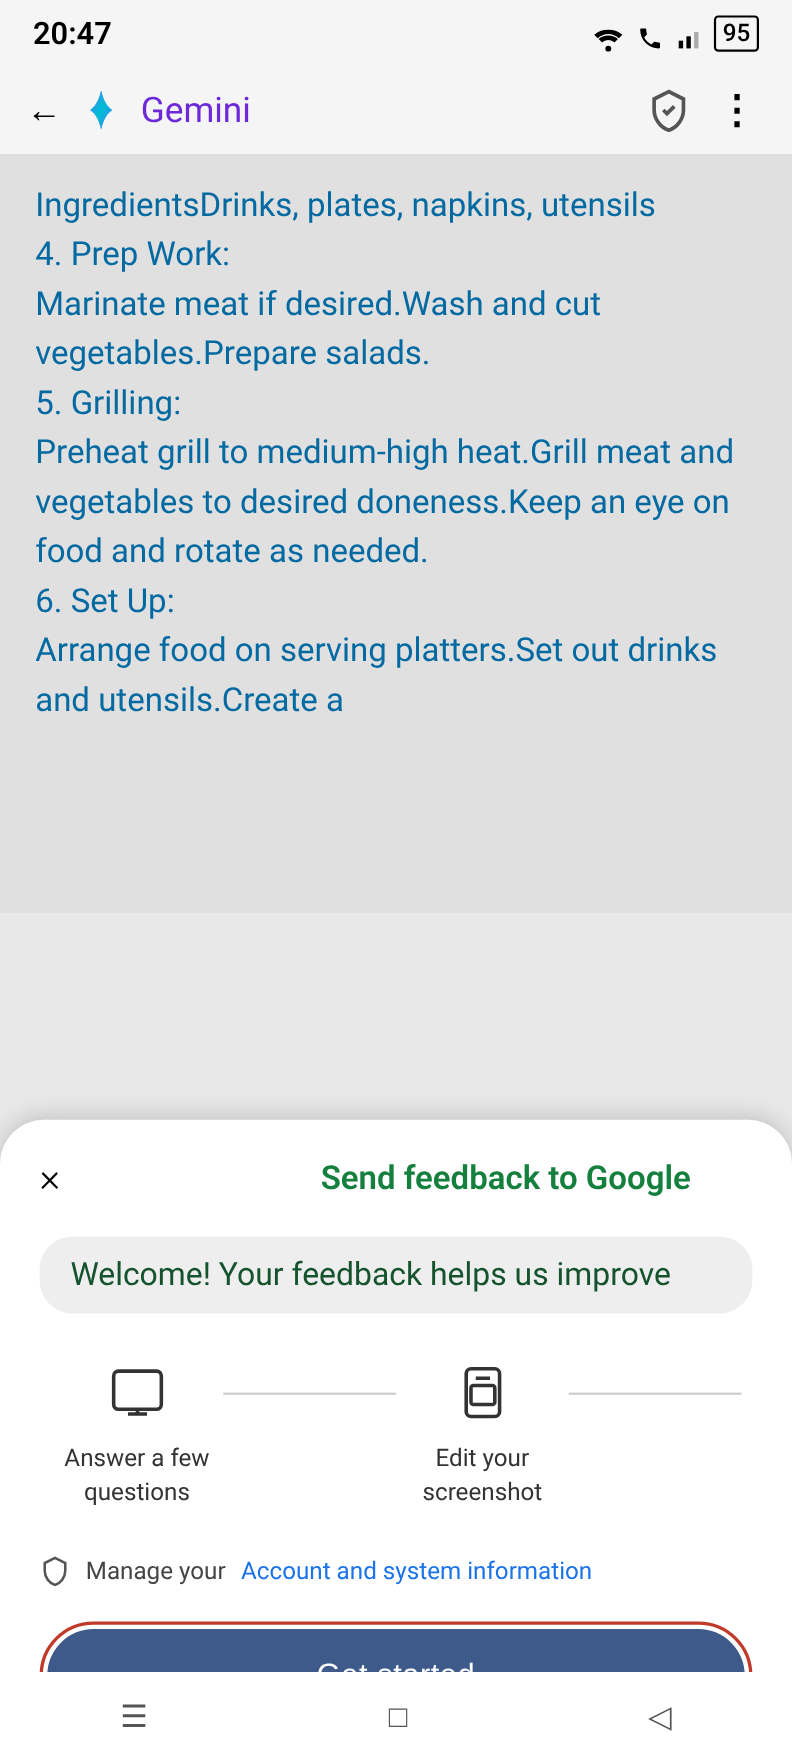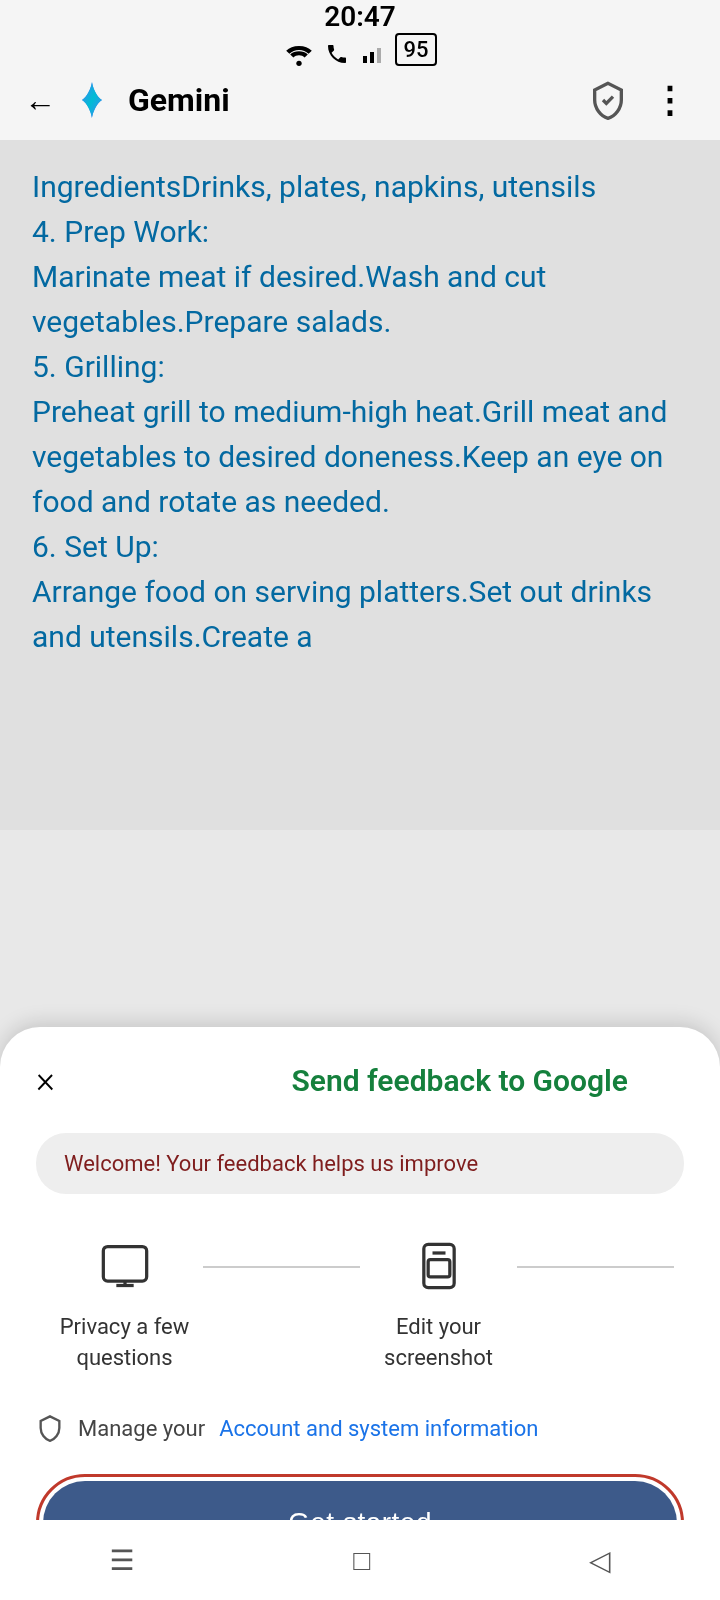--- a/index.html
+++ b/index.html
@@ -16,21 +16,20 @@
 
     
     .status-bar {
       width: 100%;
       height: 60px;
       background: #f5f5f5;
       display: flex;
       align-items: center;
       justify-content: space-between;
       padding: 0 30px;
-      flex-direction: column;
     }
 
     .status-time {
       font-size: 28px;
       font-weight: 600;
       color: #000;
     }
 
     .status-icons {
       display: flex;
@@ -68,22 +67,22 @@
       cursor: pointer;
     }
 
     .gemini-logo {
       width: 40px;
       height: 40px;
     }
 
     .app-bar-title {
       font-size: 32px;
-      color: #000000;
-      font-weight: 700;
+      color: #6d28d9;
+      font-weight: 400;
       flex: 1;
     }
 
     
     .content-area {
       width: 100%;
       background: #e0e0e0;
       padding: 24px 32px;
       font-size: 30px;
       line-height: 1.5;
@@ -134,22 +133,22 @@
       flex: 1;
       text-align: right;
       margin-right: 56px;
     }
 
     
     .welcome-badge {
       background: #eeeeee;
       border-radius: 30px;
       padding: 18px 28px;
-      font-size: 22px;
-      color: #7f1d1d;
+      font-size: 29px;
+      color: #14532d;
       margin-bottom: 40px;
       display: inline-block;
       width: 100%;
       text-align: left;
     }
 
     
     .steps-container {
       display: flex;
       align-items: flex-start;
@@ -330,21 +329,21 @@
     <div class="steps-container">
 
       <div class="step">
         <div class="step-icon">
           <svg width="52" height="52" viewBox="0 0 24 24" fill="none" stroke="#333" stroke-width="1.5">
             <rect x="2" y="3" width="20" height="16" rx="2" ry="2"></rect>
             <line x1="8" y1="21" x2="16" y2="21"></line>
             <line x1="12" y1="19" x2="12" y2="21"></line>
           </svg>
         </div>
-        <span class="step-label">Privacy a few questions</span>
+        <span class="step-label">Answer a few questions</span>
       </div>
 
       <div class="step-divider"></div>
 
       <div class="step">
         <div class="step-icon">
           <svg width="52" height="52" viewBox="0 0 24 24" fill="none" stroke="#333" stroke-width="1.5">
             <rect x="5" y="2" width="14" height="20" rx="2" ry="2"></rect>
             <line x1="9" y1="6" x2="15" y2="6"></line>
             <rect x="7" y="9" width="10" height="8" rx="1"></rect>

